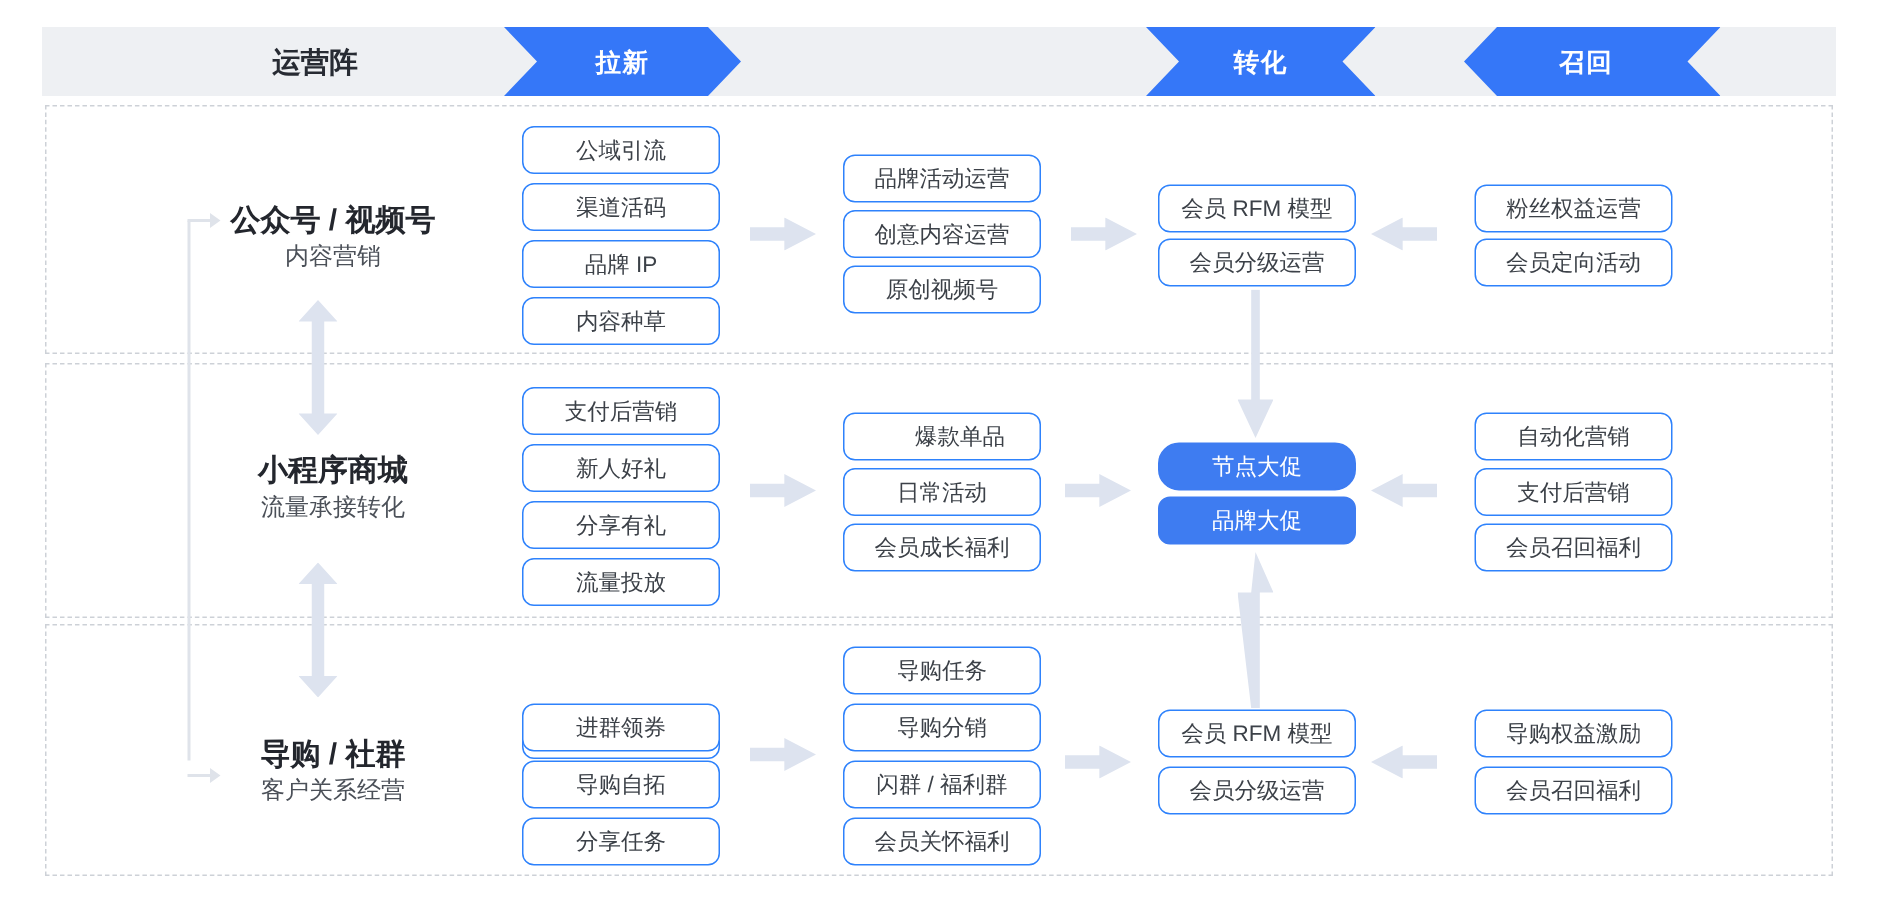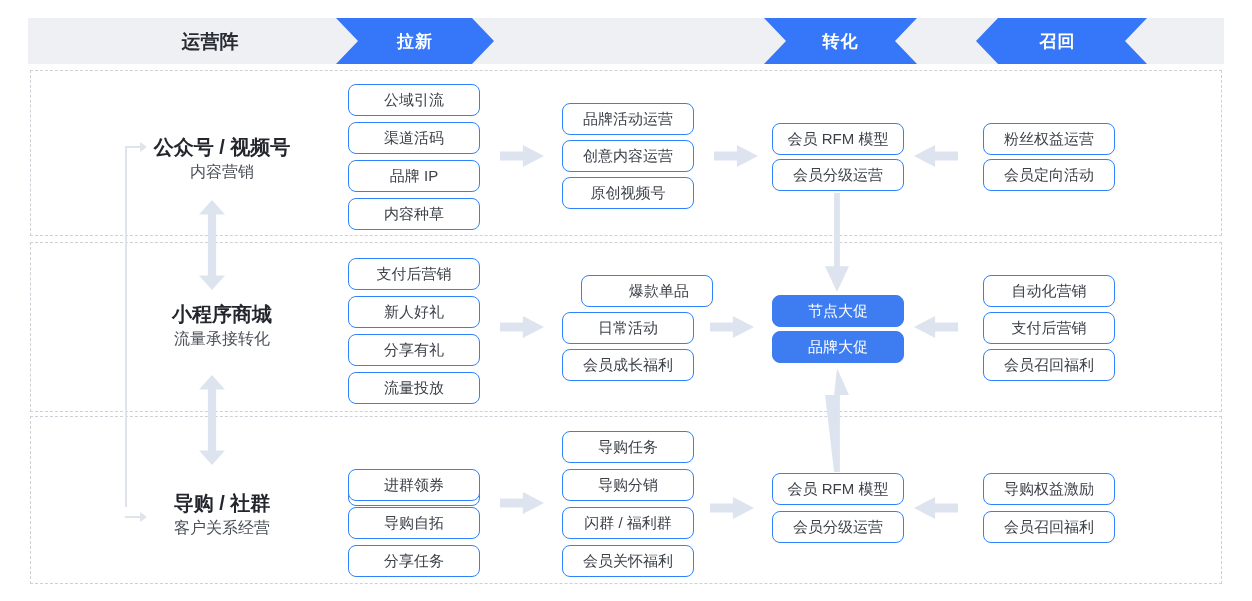--- a/index.html
+++ b/index.html
@@ -93,25 +93,25 @@
 
   <div class="rlabel" style="top:303px;">
     <div class="t">小程序商城</div>
     <div class="s">流量承接转化</div>
   </div>
   <div class="box" style="left:348px;top:258px;">支付后营销</div>
   <div class="box" style="left:348px;top:296px;">新人好礼</div>
   <div class="box" style="left:348px;top:334px;">分享有礼</div>
   <div class="box" style="left:348px;top:372px;">流量投放</div>
   <div class="ar right" style="left:500px;top:314px;"></div>
-  <div class="box" style="left:581px;top:275px;padding-left:24px;">爆款单品</div>
+  <div class="box" style="left:562px;top:275px;padding-left:24px;">爆款单品</div>
   <div class="box" style="left:562px;top:312px;">日常活动</div>
   <div class="box" style="left:562px;top:349px;">会员成长福利</div>
   <div class="ar right" style="left:710px;top:314px;"></div>
-  <div class="box solid" style="left:772px;top:295px;">节点大促</div>
+  <div class="box solid" style="left:772px;top:295px;border-radius:14px;">节点大促</div>
   <div class="box solid" style="left:772px;top:331px;">品牌大促</div>
   <div class="ar left" style="left:914px;top:314px;"></div>
   <div class="box" style="left:983px;top:275px;text-align:right;">自动化营销</div>
   <div class="box" style="left:983px;top:312px;">支付后营销</div>
   <div class="box" style="left:983px;top:349px;">会员召回福利</div>
 
   <div class="rlabel" style="top:492px;">
     <div class="t">导购 / 社群</div>
     <div class="s">客户关系经营</div>
   </div>

